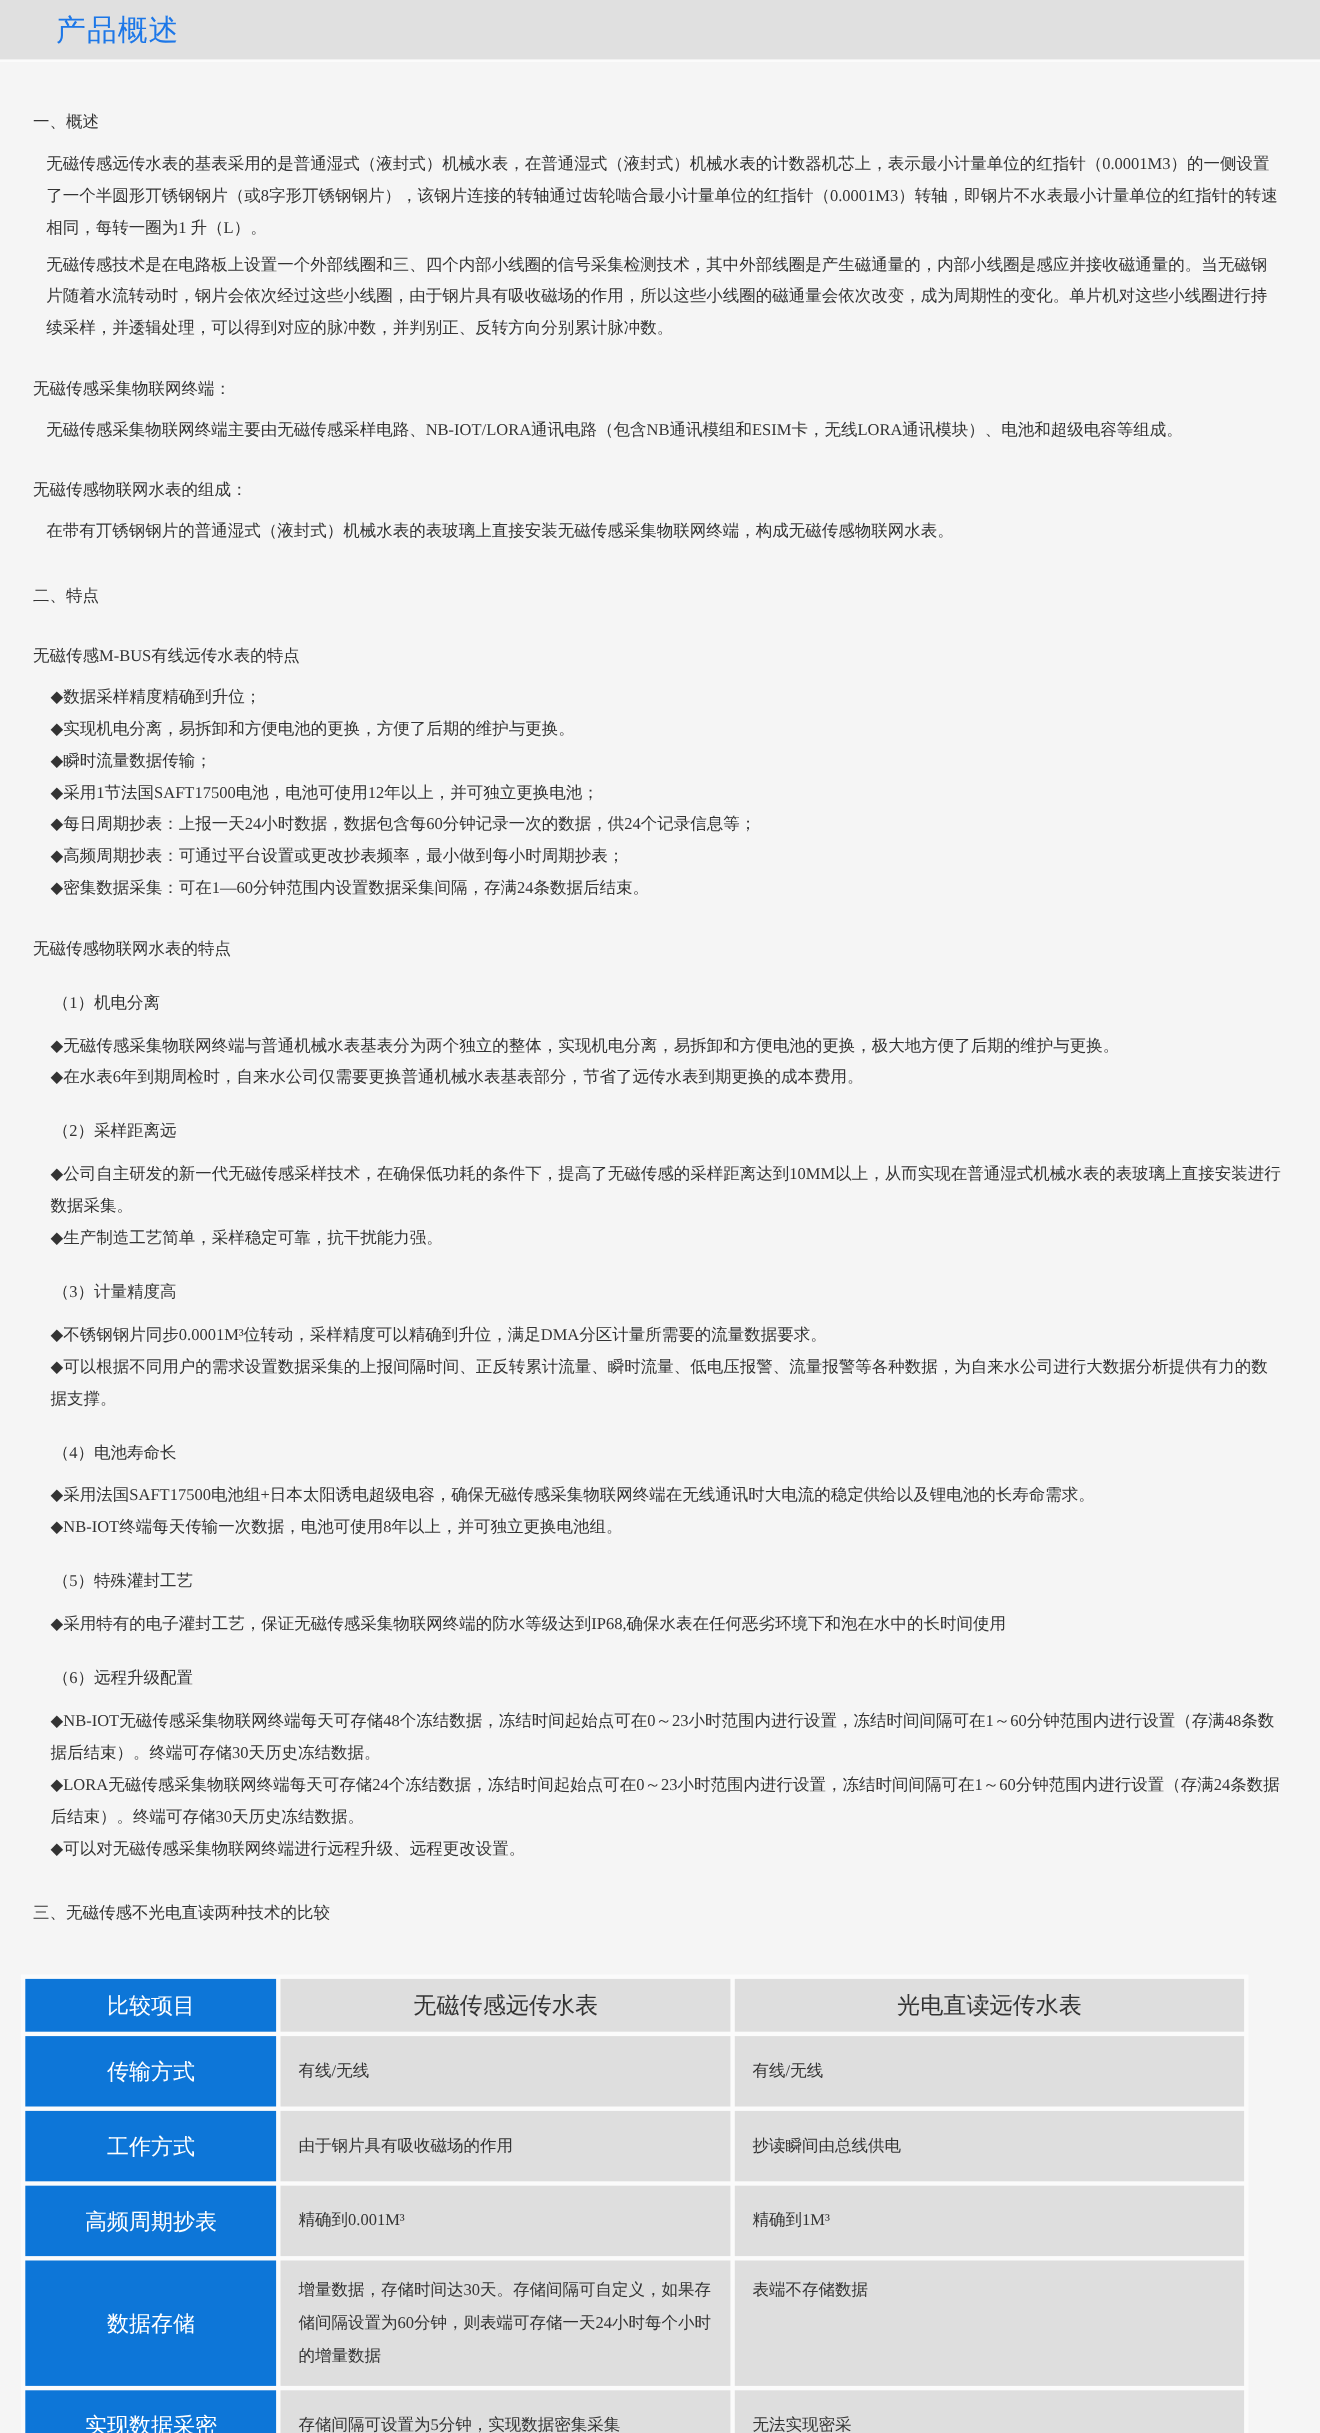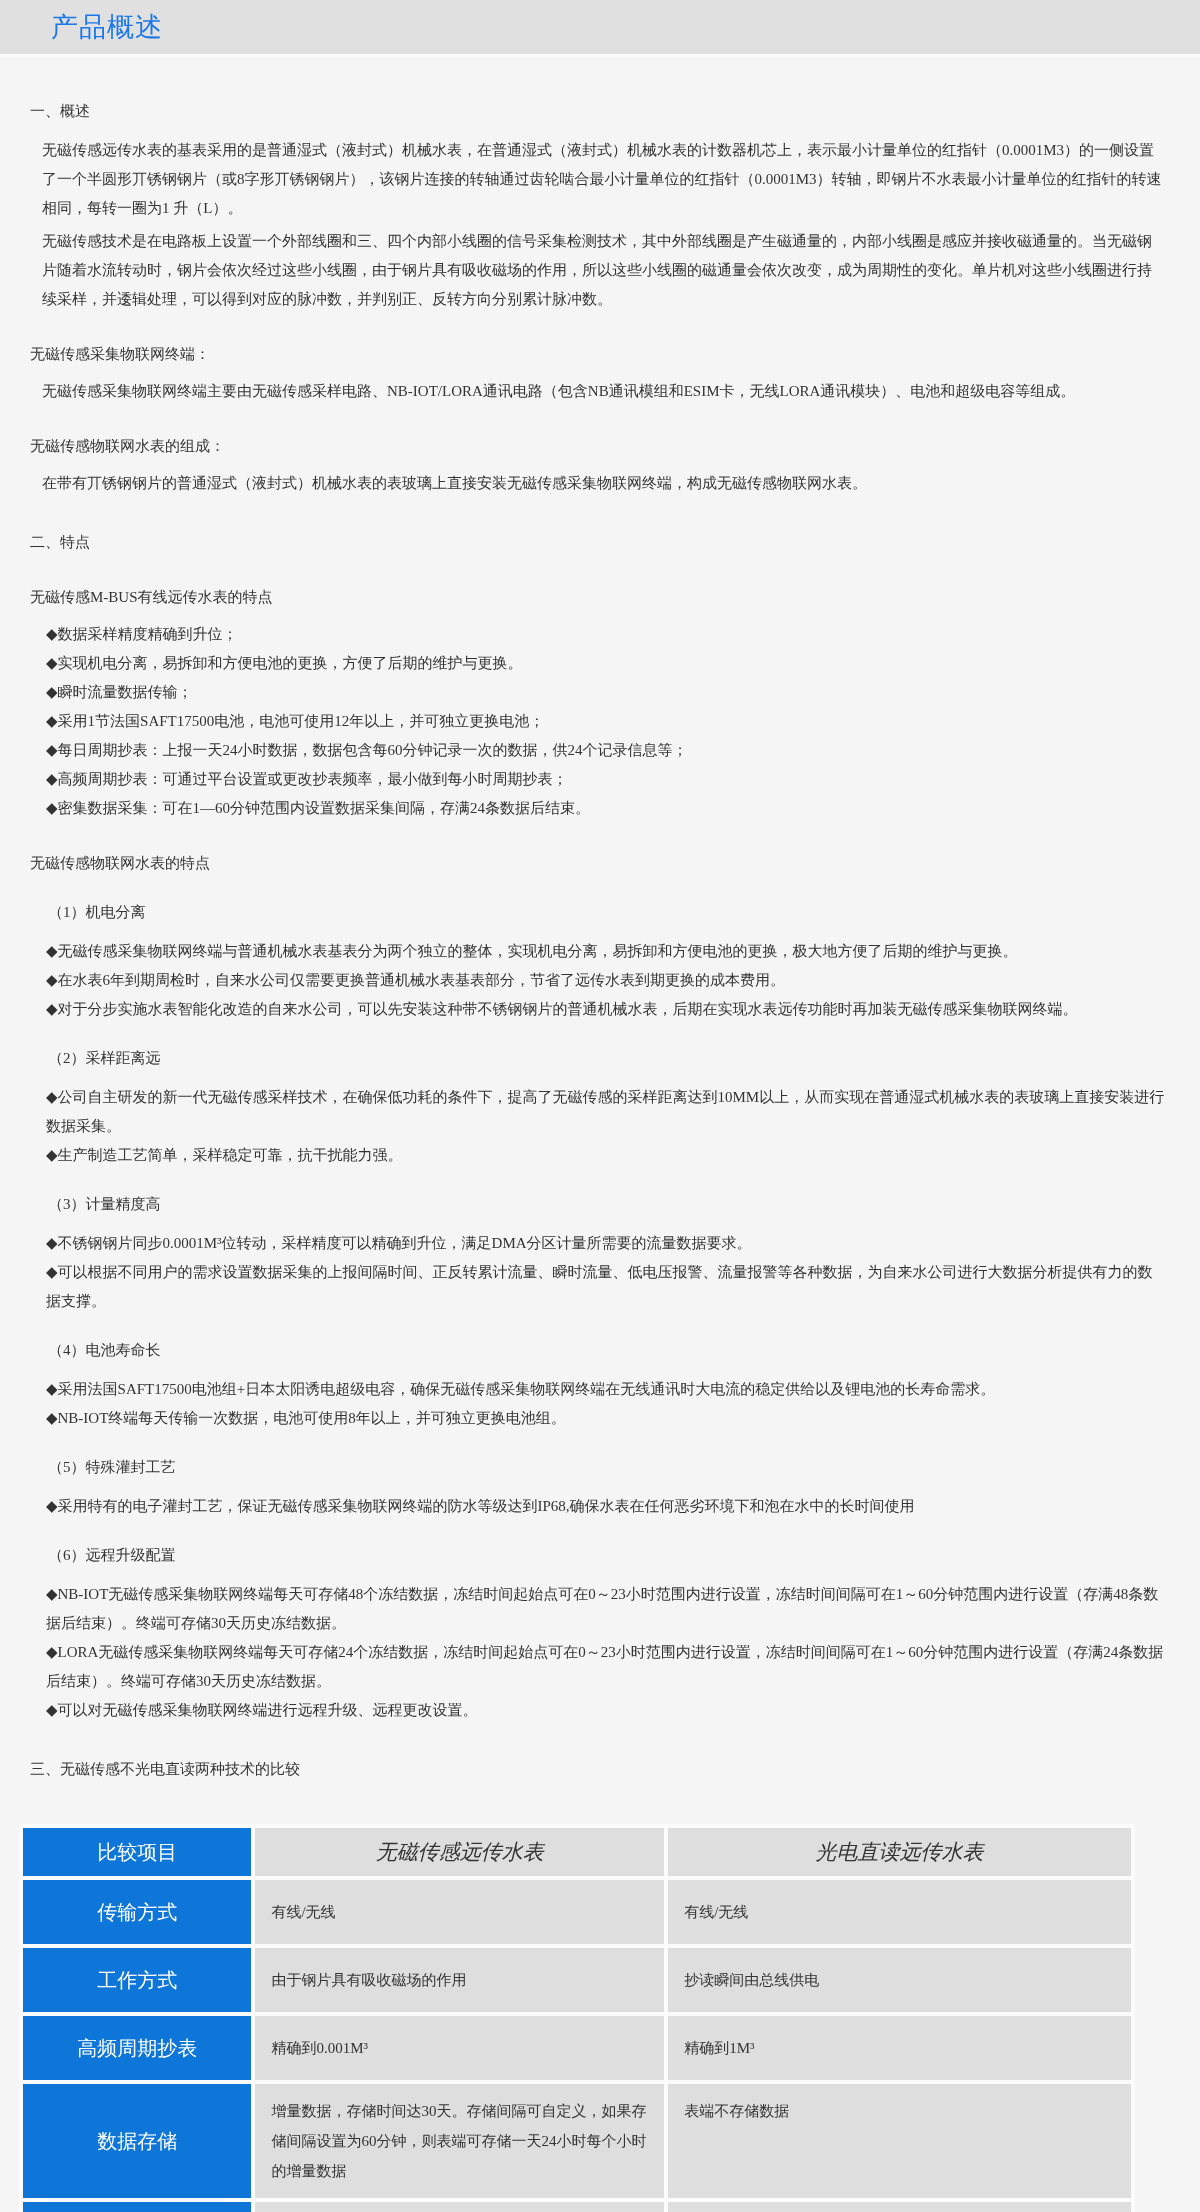--- a/index.html
+++ b/index.html
@@ -56,21 +56,21 @@
     font-weight:normal;box-sizing:border-box;
   }
   th.bluecell{
     background:var(--table-blue);color:#ffffff;
     font-size:20px;text-align:center;vertical-align:middle;
     padding:10px 6px;height:48px;
   }
   th.hdrcell{
     background:var(--cell-bg);color:var(--ink);
     font-size:21px;text-align:center;vertical-align:middle;
-    padding:8px 6px;height:48px;font-style:italic;
+    padding:8px 6px;height:48px;
   }
   td.datacell{
     background:var(--cell-bg);color:var(--ink);
     font-size:15px;line-height:30px;text-align:left;
     vertical-align:middle;padding:12px 16px;height:64px;
   }
   tr.tall td.datacell{vertical-align:top;}
 </style>
 </head>
 <body>
@@ -94,21 +94,20 @@
     <p class="blk bullet">◆实现机电分离，易拆卸和方便电池的更换，方便了后期的维护与更换。</p>
     <p class="blk bullet">◆瞬时流量数据传输；</p>
     <p class="blk bullet">◆采用1节法国SAFT17500电池，电池可使用12年以上，并可独立更换电池；</p>
     <p class="blk bullet">◆每日周期抄表：上报一天24小时数据，数据包含每60分钟记录一次的数据，供24个记录信息等；</p>
     <p class="blk bullet">◆高频周期抄表：可通过平台设置或更改抄表频率，最小做到每小时周期抄表；</p>
     <p class="blk bullet">◆密集数据采集：可在1—60分钟范围内设置数据采集间隔，存满24条数据后结束。</p>
     <p class="blk label">无磁传感物联网水表的特点</p>
     <p class="blk sub">（1）机电分离</p>
     <p class="blk bullet">◆无磁传感采集物联网终端与普通机械水表基表分为两个独立的整体，实现机电分离，易拆卸和方便电池的更换，极大地方便了后期的维护与更换。</p>
     <p class="blk bullet">◆在水表6年到期周检时，自来水公司仅需要更换普通机械水表基表部分，节省了远传水表到期更换的成本费用。</p>
-    <p class="blk bullet">◆对于分步实施水表智能化改造的自来水公司，可以先安装这种带不锈钢钢片的普通机械水表，后期在实现水表远传功能时再加装无磁传感采集物联网终端。</p>
     <p class="blk sub">（2）采样距离远</p>
     <p class="blk bullet">◆公司自主研发的新一代无磁传感采样技术，在确保低功耗的条件下，提高了无磁传感的采样距离达到10MM以上，从而实现在普通湿式机械水表的表玻璃上直接安装进行数据采集。</p>
     <p class="blk bullet">◆生产制造工艺简单，采样稳定可靠，抗干扰能力强。</p>
     <p class="blk sub">（3）计量精度高</p>
     <p class="blk bullet">◆不锈钢钢片同步0.0001M³位转动，采样精度可以精确到升位，满足DMA分区计量所需要的流量数据要求。</p>
     <p class="blk bullet">◆可以根据不同用户的需求设置数据采集的上报间隔时间、正反转累计流量、瞬时流量、低电压报警、流量报警等各种数据，为自来水公司进行大数据分析提供有力的数据支撑。</p>
     <p class="blk sub">（4）电池寿命长</p>
     <p class="blk bullet">◆采用法国SAFT17500电池组+日本太阳诱电超级电容，确保无磁传感采集物联网终端在无线通讯时大电流的稳定供给以及锂电池的长寿命需求。</p>
     <p class="blk bullet">◆NB-IOT终端每天传输一次数据，电池可使用8年以上，并可独立更换电池组。</p>
     <p class="blk sub">（5）特殊灌封工艺</p>

